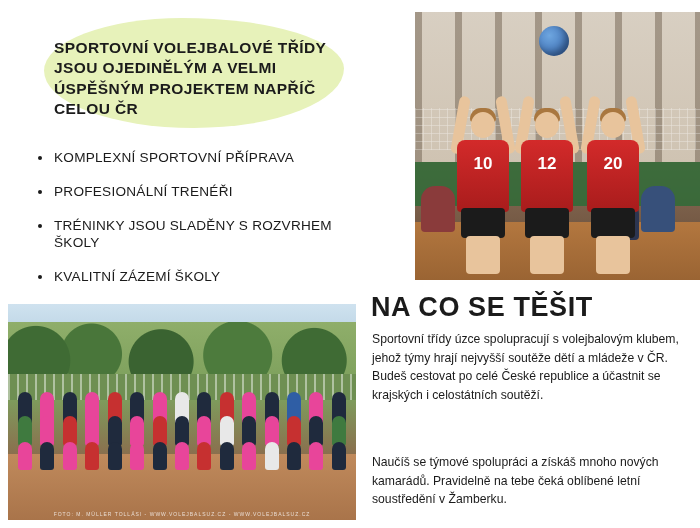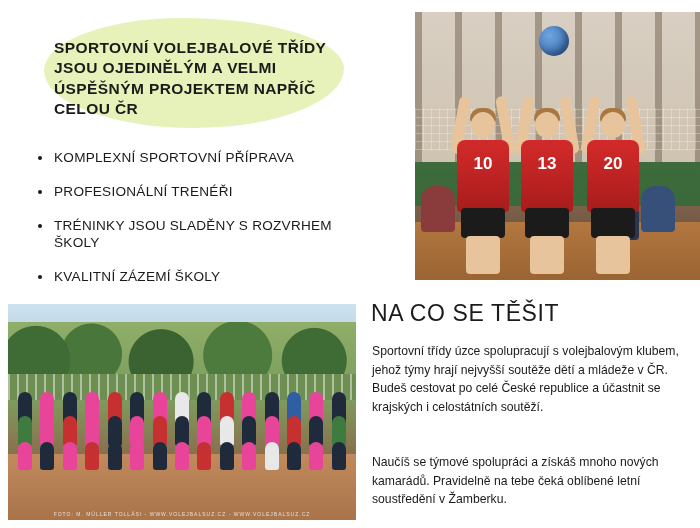--- a/index.html
+++ b/index.html
@@ -272,36 +272,36 @@
     text-align: center;
     font-size: 5px;
     letter-spacing: 1px;
     color: rgba(255,255,255,.75);
   }
 
   
   .na-co-title {
     position: absolute;
     left: 371px;
-    top: 300px;
-    font-size: 23px;
-    font-weight: normal;
+    top: 292px;
+    font-size: 27px;
+    font-weight: bold;
     letter-spacing: 0.6px;
     color: #1b1b1b;
     text-transform: uppercase;
   }
   .body-text {
     position: absolute;
     left: 372px;
     width: 312px;
     font-size: 12.2px;
     line-height: 1.52;
     color: #1b1b1b;
   }
-  .para-1 { top: 342px; }
+  .para-1 { top: 330px; }
   .para-2 { top: 445px; margin-top: 8px; }
 </style>
 </head>
 <body>
 
 <div class="headline-wrap">
   <div class="headline-blob"></div>
   <div class="headline-text">SPORTOVNÍ VOLEJBALOVÉ TŘÍDY JSOU OJEDINĚLÝM A VELMI ÚSPĚŠNÝM PROJEKTEM NAPŘÍČ CELOU ČR</div>
 </div>
 
@@ -347,21 +347,21 @@
     <div class="shorts"></div>
     <div class="legs"></div>
   </div>
 
   <div class="player p2">
     <div class="arm-l"></div>
     <div class="arm-r"></div>
     <div class="hair"></div>
     <div class="head"></div>
     <div class="jersey"></div>
-    <div class="num">13</div>
+    <div class="num">12</div>
     <div class="shorts"></div>
     <div class="legs"></div>
   </div>
 
   <div class="player p3">
     <div class="arm-l"></div>
     <div class="arm-r"></div>
     <div class="hair"></div>
     <div class="head"></div>
     <div class="jersey"></div>

